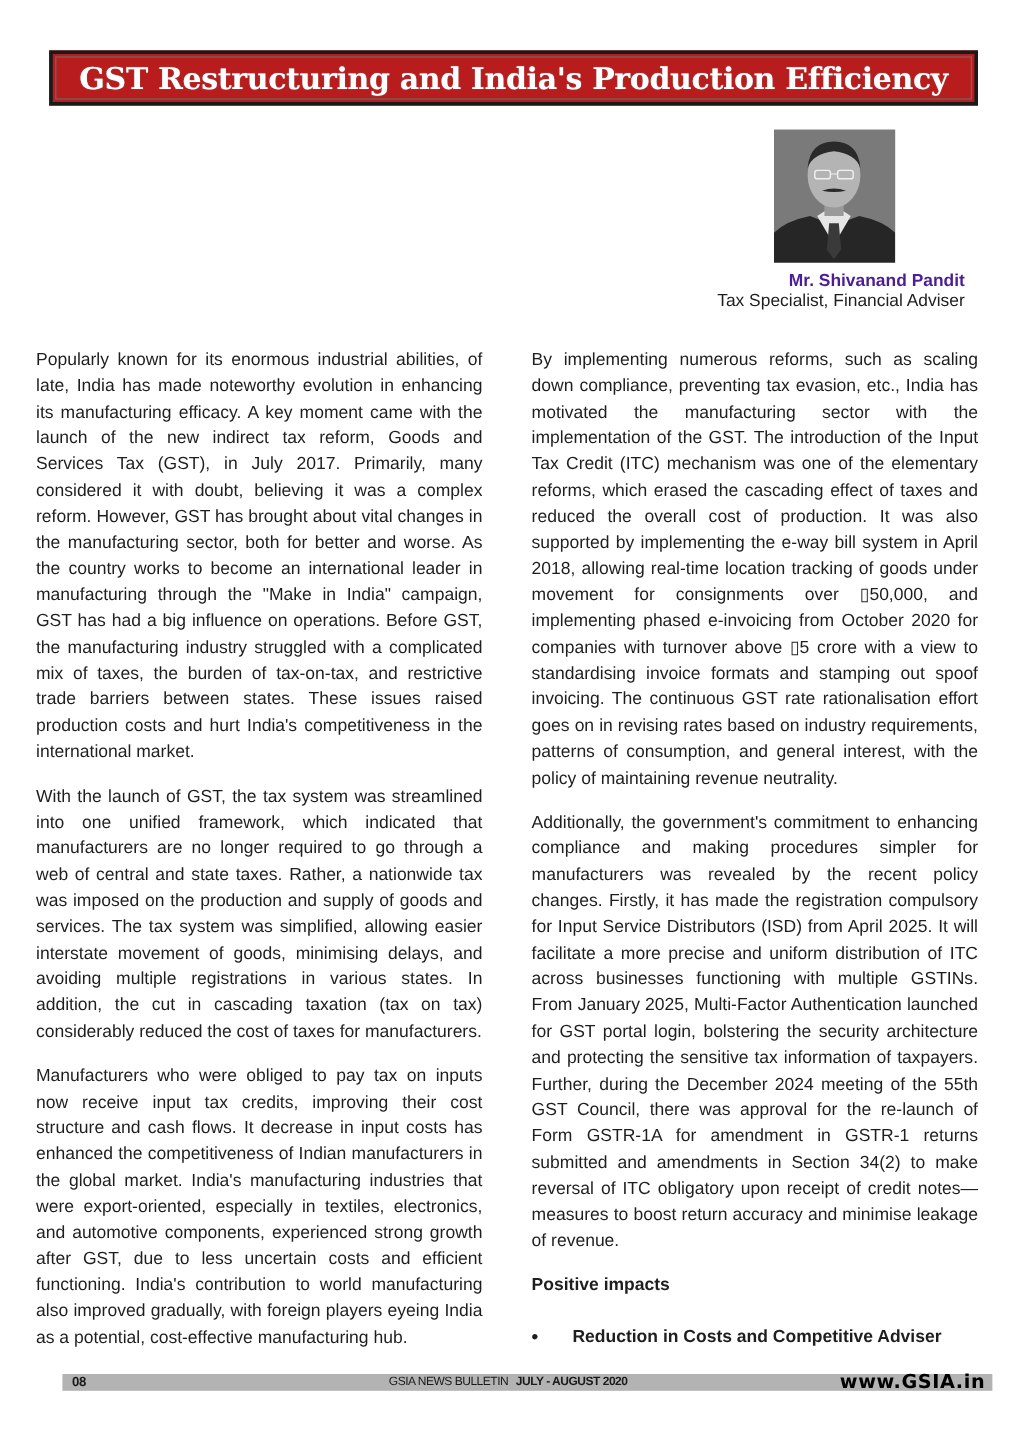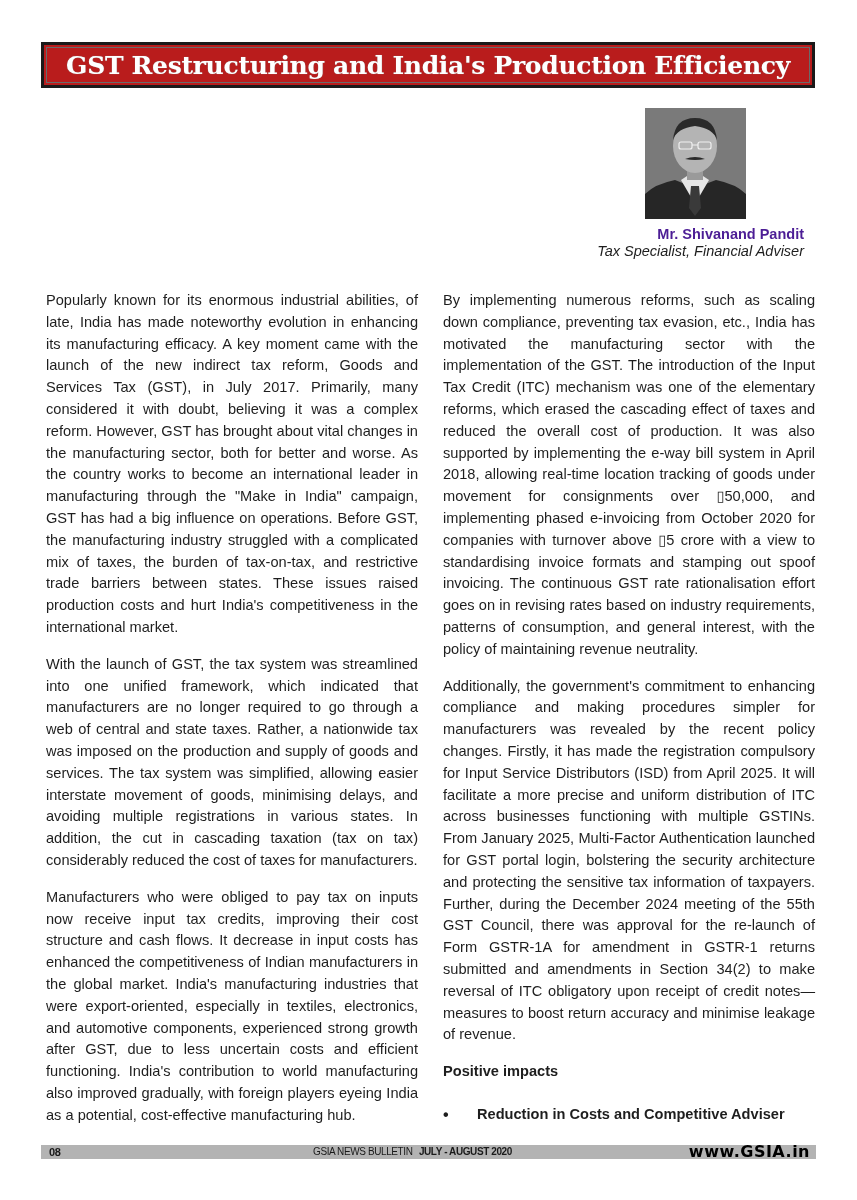--- a/index.html
+++ b/index.html
@@ -46,52 +46,51 @@
       font-size: 14.5px;
       color: #4c1d95;
       text-align: right;
     }
     .author-title {
       position: absolute;
       right: 53px; top: 243px;
       font-size: 14.5px;
       color: #1e1e1e;
       text-align: right;
-      font-style: italic;
     }
     .col {
       position: absolute;
       top: 290px;
       width: 372px;
       font-size: 14.6px;
       line-height: 21.8px;
       text-align: justify;
       color: #1e1e1e;
     }
-    .col.left { left: 46px; }
+    .col.left { left: 30px; }
     .col.right { left: 443px; }
     .col p { margin-bottom: 15px; }
     .section-head {
       font-weight: bold;
       margin-top: 4px;
       margin-bottom: 21px;
     }
     .bullet-head {
       font-weight: bold;
       display: flex;
       align-items: center;
     }
     .bullet-head .dot {
       display: inline-block;
       width: 34px;
       font-size: 16px;
     }
     .footer-bar {
       position: absolute;
-      left: 41px; top: 1145px;
+      left: 52px; top: 1145px;
       width: 775px; height: 14px;
       background: #b3b3b3;
       font-size: 10px;
       line-height: 14px;
       color: #1a1a1a;
     }
     .footer-page {
       position: absolute; left: 8px; top: 0;
       font-weight: bold;
       font-size: 11px;

